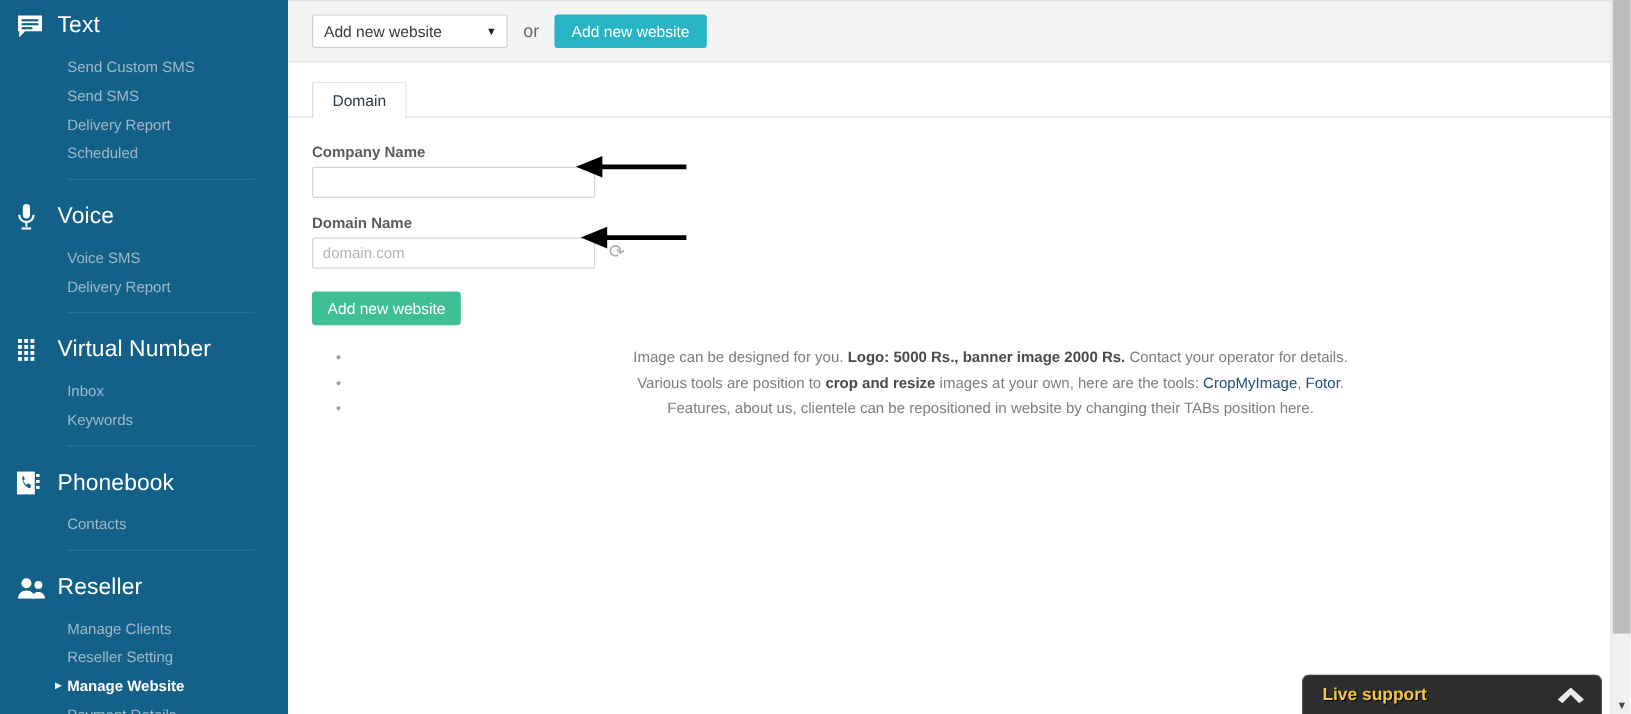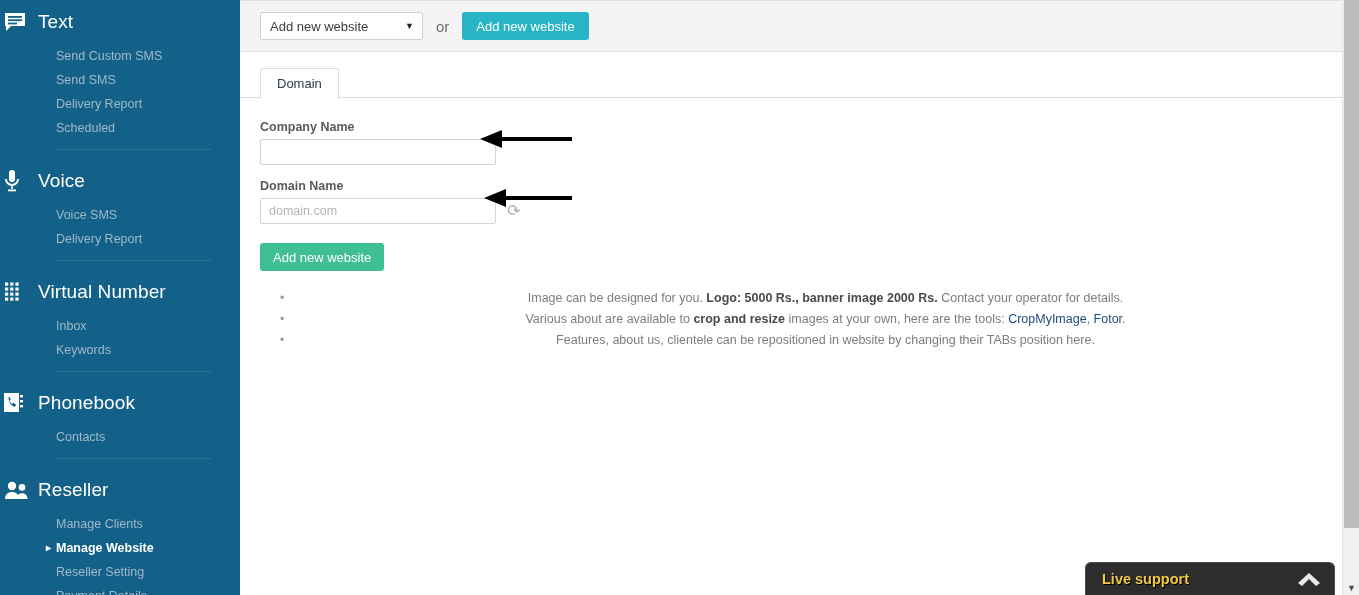--- a/index.html
+++ b/index.html
@@ -24,21 +24,21 @@
     height: 595px;
     background: #136189;
     overflow: hidden;
     position: relative;
   }
   .nav-group { padding: 0; }
   .nav-head {
     display: flex;
     align-items: center;
     height: 44px;
-    padding-left: 4px;
+    padding-left: 14px;
   }
   .nav-head .ico {
     width: 34px; min-width: 34px;
     display: flex; align-items: center; justify-content: flex-start;
     color: #ffffff;
   }
   .nav-head .ttl {
     color: #ffffff;
     font-size: 19px;
     font-weight: 400;
@@ -360,22 +360,22 @@
             <svg width="24" height="18" viewBox="0 0 24 18">
               <circle cx="8" cy="5" r="4.2" fill="#ffffff"></circle>
               <path d="M1 18 c0-4.4 3.1-7 7-7 s7 2.6 7 7 Z" fill="#ffffff"></path>
               <circle cx="18" cy="6.4" r="3.3" fill="#ffffff"></circle>
               <path d="M12.5 18 c0-3.6 2.5-5.7 5.5-5.7 s5.5 2.1 5.5 5.7 Z" fill="#ffffff"></path>
             </svg>
           </span>
           <span class="ttl">Reseller</span>
         </div>
         <a class="nav-sub">Manage Clients</a>
+        <a class="nav-sub">Reseller Setting</a>
         <a class="nav-sub active">Manage Website</a>
-        <a class="nav-sub">Reseller Setting</a>
         <a class="nav-sub">Payment Details</a>
       </div>
     </nav>
 
   <div class="main">
 
     <div class="toolbar">
       <div class="site-select">
         <span>Add new website</span>
         <span class="caret">▼</span>
@@ -402,21 +402,21 @@
         <div class="field-row">
           <input class="txt-input" type="text" placeholder="domain.com" style="">
           <span class="spin-icon">⟳</span>
         </div>
       </div>
 
       <button class="btn-green">Add new website</button>
 
       <ul class="notes" id="notes-list">
           <li><span>Image can be designed for you. </span><b>Logo: 5000 Rs., banner image 2000 Rs.</b><span> Contact your operator for details.</span></li>
-          <li><span>Various about are available to </span><b>crop and resize</b><span> images at your own, here are the tools: </span><a href="#">CropMyImage</a><span>, </span><a href="#">Fotor</a><span>.</span></li>
+          <li><span>Various tools are position to </span><b>crop and resize</b><span> images at your own, here are the tools: </span><a href="#">CropMyImage</a><span>, </span><a href="#">Fotor</a><span>.</span></li>
           <li><span>Features, about us, clientele can be repositioned in website by changing their TABs position here.</span></li>
         </ul>
     </div>
 
     <svg class="anno" style="left:238px; top:126px; width:100px; height:26px;">
       <line x1="16" y1="13" x2="94" y2="13" stroke="#000" stroke-width="4"></line>
       <polygon points="2,13 24,4 24,22" fill="#000"></polygon>
     </svg>
     <svg class="anno" style="left:242px; top:185px; width:94px; height:26px;">
       <line x1="16" y1="13" x2="90" y2="13" stroke="#000" stroke-width="4"></line>

